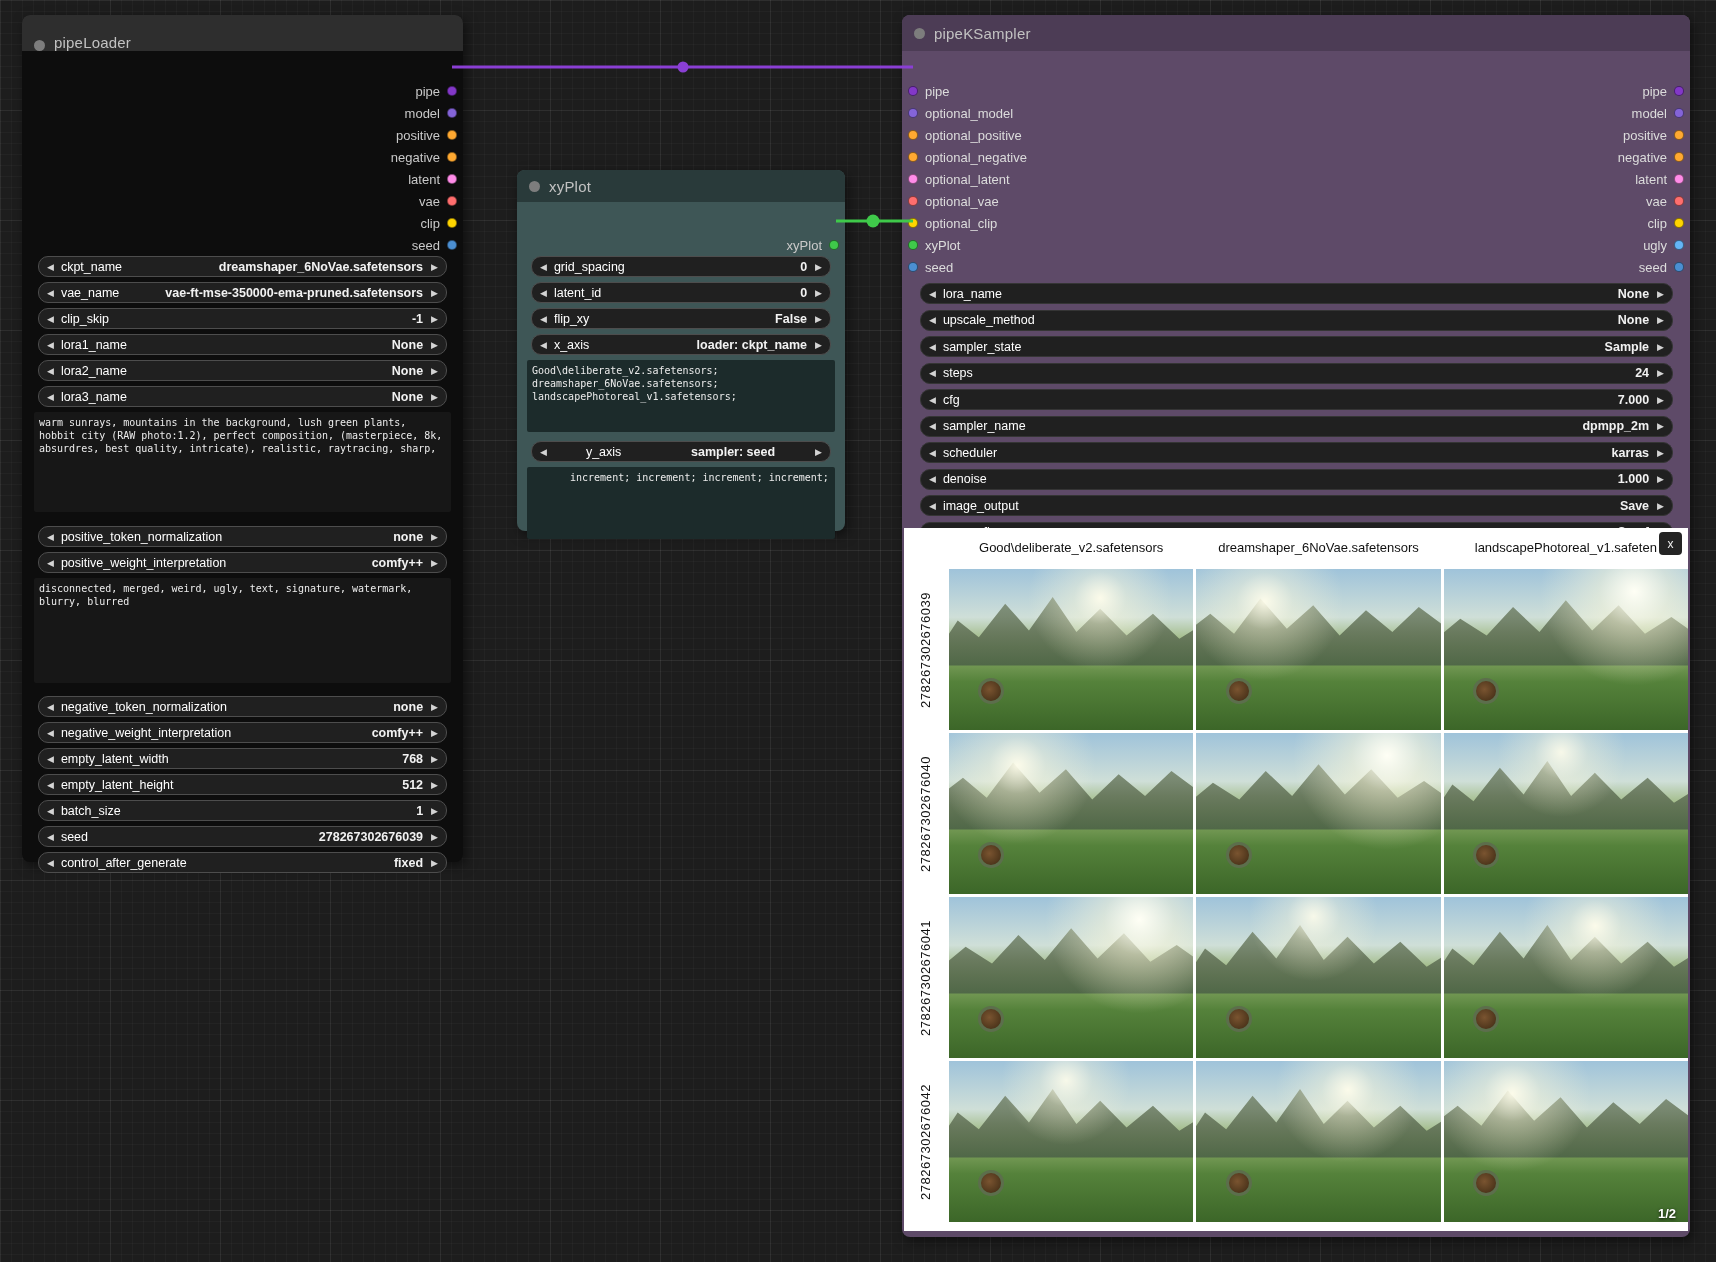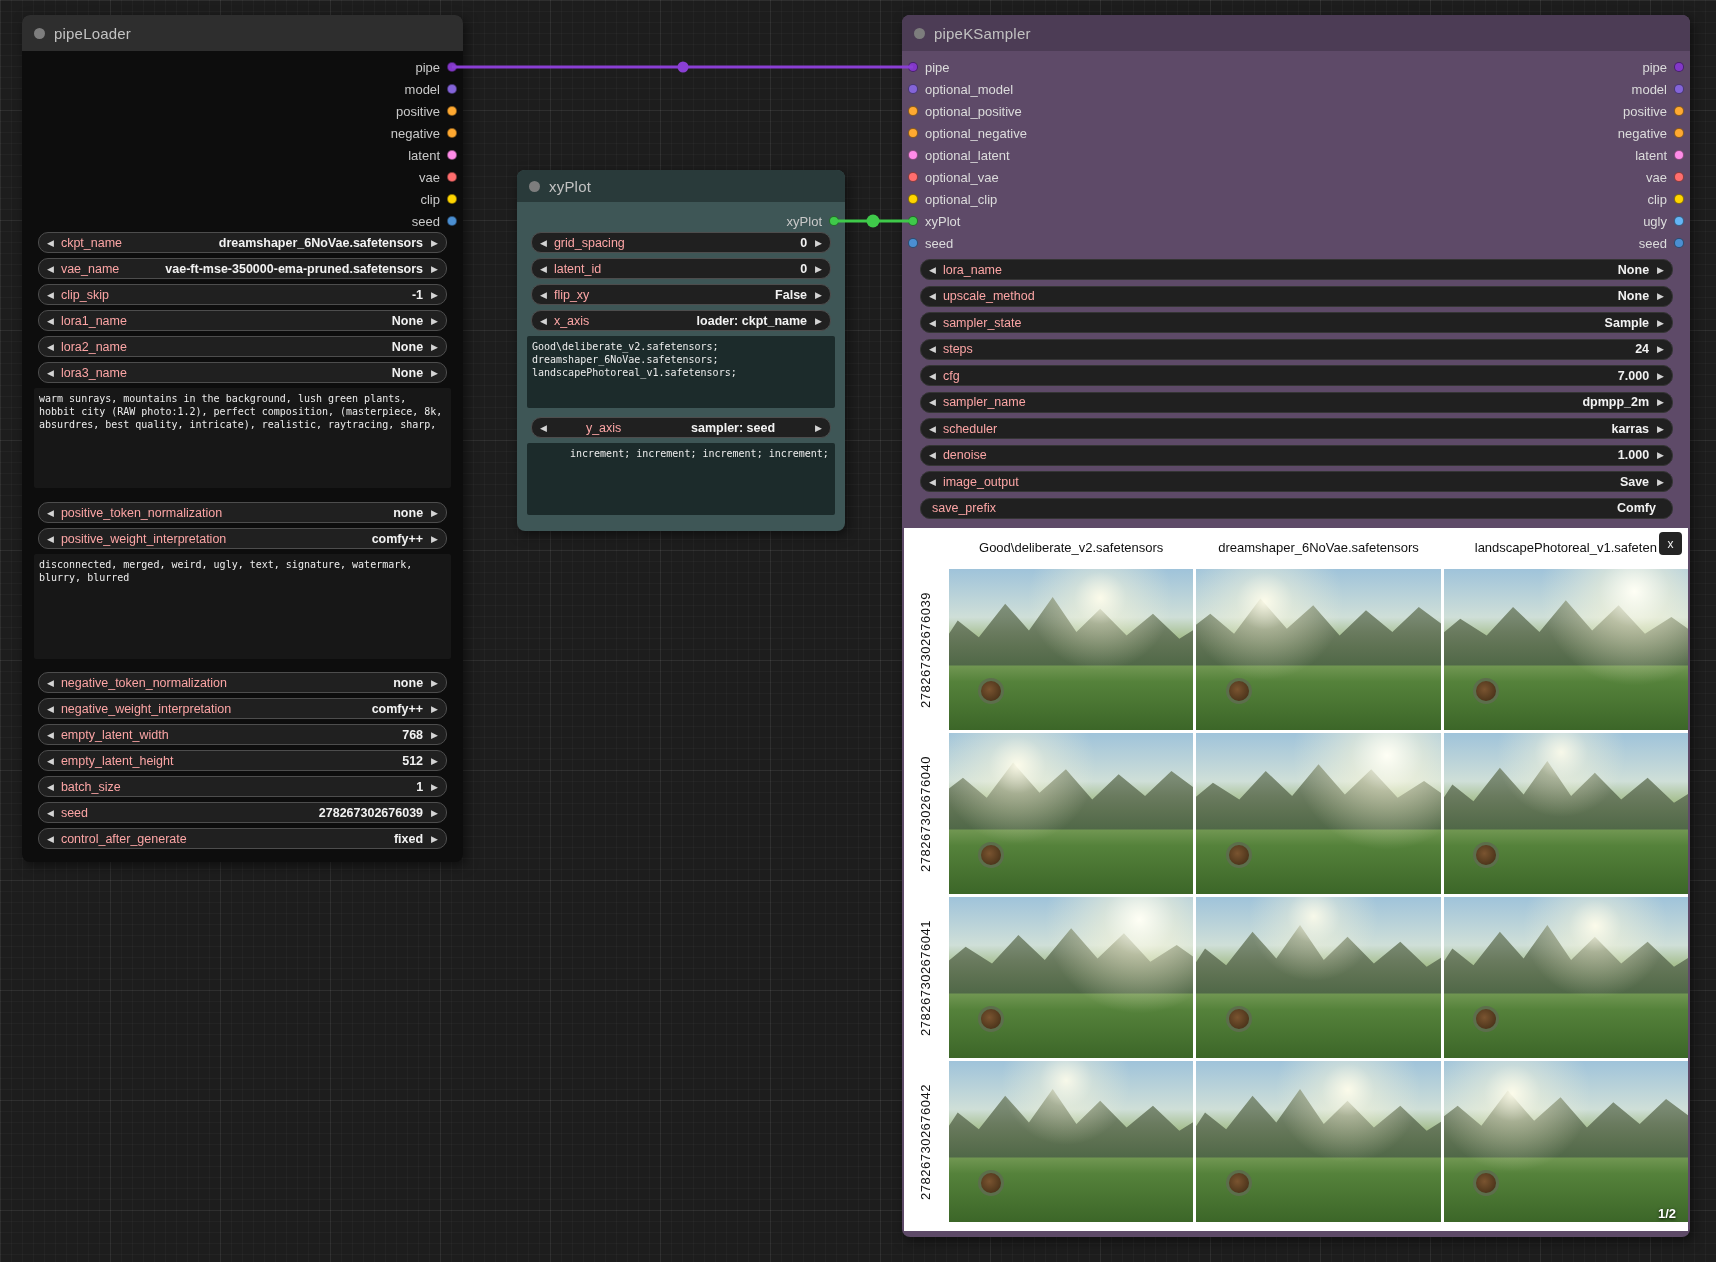--- a/index.html
+++ b/index.html
@@ -8,40 +8,40 @@
     background-image:
       linear-gradient(rgba(255,255,255,0.05) 1px, transparent 1px),
       linear-gradient(90deg, rgba(255,255,255,0.05) 1px, transparent 1px),
       linear-gradient(rgba(255,255,255,0.028) 1px, transparent 1px),
       linear-gradient(90deg, rgba(255,255,255,0.028) 1px, transparent 1px);
     background-size:110px 110px,110px 110px,11px 11px,11px 11px;}
   .node{position:absolute;border-radius:8px;box-shadow:3px 4px 12px rgba(0,0,0,.5);z-index:10;}
   .nhead{height:36px;border-radius:8px 8px 0 0;display:flex;align-items:center;gap:9px;padding:0 12px;box-sizing:border-box;}
   .ndot{width:11px;height:11px;border-radius:50%;background:#7d7d7d;flex:0 0 auto;}
   .ntitle{font-size:15px;color:#c2c2c2;letter-spacing:.2px;}
-  .nbody{border-radius:0 0 8px 8px;}
+  .nbody{border-radius:0 0 8px 8px;margin-top:24px;}
   
   .prow{height:22px;display:flex;align-items:center;}
   .prow .pdot{width:10px;height:10px;border-radius:50%;border:1px solid rgba(0,0,0,.45);box-sizing:border-box;}
   .prow .plab{font-size:13px;color:#c9c9c9;}
   .prow.out{justify-content:flex-end;padding-right:6px;gap:7px;}
   .prow.in{justify-content:flex-start;padding-left:6px;gap:7px;}
   
   .cap{height:21px;border-radius:10px;background:#202020;border:1px solid #4d4d4d;box-sizing:border-box;
        display:flex;align-items:center;padding:0 8px;margin-bottom:5px;}
   .cap .wl,.cap .wr{font-family:"DejaVu Sans",sans-serif;font-size:9px;color:#d4d4d4;flex:0 0 auto;}
   .cap .wl::before{content:"◀";} .cap .wr::before{content:"▶";}
-  .cap .wlab{font-size:12.5px;color:#fca5a5;margin-left:7px;white-space:nowrap;}
+  .cap .wlab{font-size:12.5px;color:#ffffff;margin-left:7px;white-space:nowrap;}
   .cap .wval{font-size:12.5px;font-weight:600;color:#f2f2f2;margin-left:auto;margin-right:8px;white-space:nowrap;}
   .cap.noarrow .wlab{margin-left:3px;}
   .tarea{box-sizing:border-box;font-family:"DejaVu Sans Mono",monospace;font-size:10px;line-height:13px;
          color:#ececec;white-space:pre-wrap;word-break:break-word;padding:4px 5px;border-radius:2px;}
   
   #loader{left:22px;top:15px;width:441px;height:847px;background:#0d0d0d;}
-  #loader .nhead{background:#2e2e2e;}
+  #loader .nhead{background:#2e2e2e;align-items:flex-end;}
   #loader .ports{padding-top:5px;}
   #loader .widgets{padding:0 16px;}
   #loader .tarea{background:#171717;margin:0 -4px;}
   
   #plot{left:517px;top:170px;width:328px;height:361px;background:#3e5656;}
   #plot .nhead{background:#293a3a;}
   #plot .ports{padding-top:8px;}
   #plot .widgets{padding:0 14px;}
   #plot .tarea{background:#1c2b2b;margin:0 -4px;}
   

